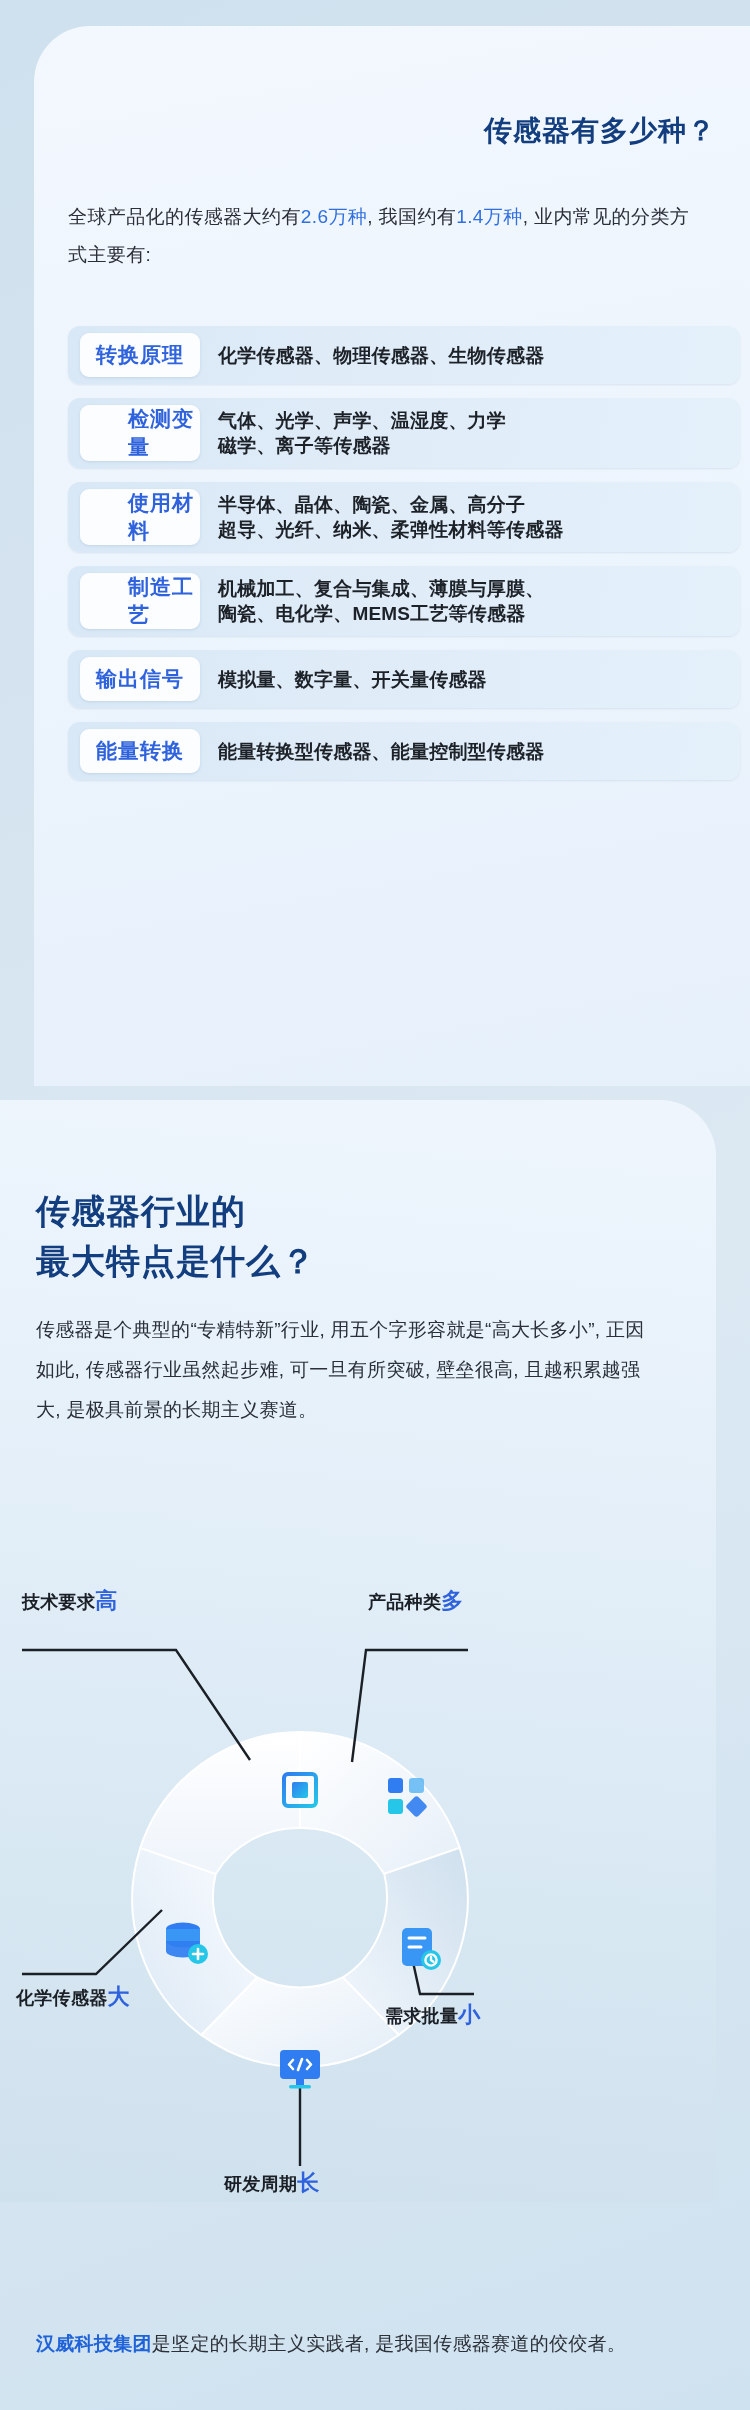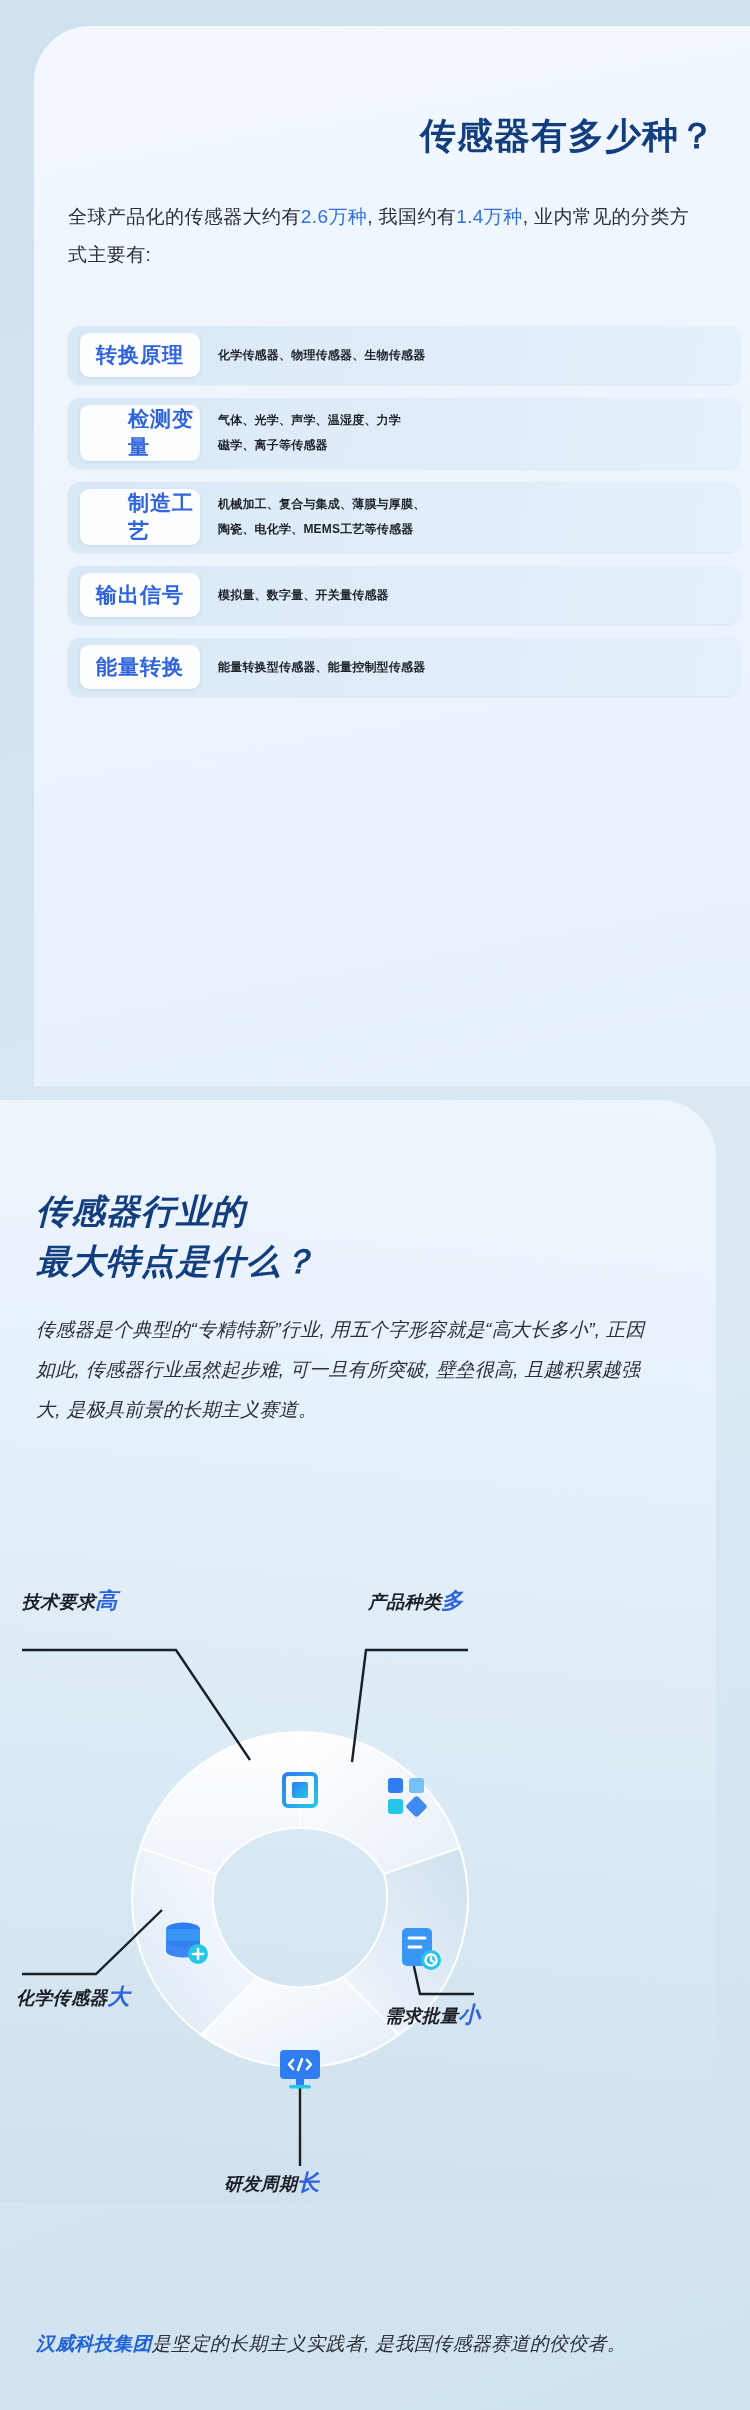--- a/index.html
+++ b/index.html
@@ -24,21 +24,21 @@
     border-radius: 56px 0 0 0;
     background: linear-gradient(170deg, #f3f8fe 0%, #eef5fd 35%, #eaf3fc 70%, #e6f0fb 100%);
   }
 
   .title-one {
     position: absolute;
     left: 0;
     top: 86px;
     width: 682px;
     text-align: right;
-    font-size: 36px;
+    font-size: 28px;
     font-weight: 700;
     letter-spacing: 1px;
     color: #123d7e;
   }
 
   .para-one {
     position: absolute;
     left: 0px;
     top: 172px;
     width: 630px;
@@ -82,38 +82,37 @@
   }
   .cat-row.tall .cat-chip { height: 56px; padding-left: 48px; }
   .cat-chip span {
     font-size: 21px;
     font-weight: 700;
     color: #2f62dd;
     letter-spacing: 1px;
   }
   .cat-desc {
     margin-left: 18px;
-    font-size: 12px;
+    font-size: 19px;
     line-height: 25px;
     color: #1d2128;
     font-weight: 600;
     letter-spacing: 0.2px;
     white-space: pre-line;
   }
 
   
   .card-two {
     position: absolute;
     left: 0px;
     top: 1100px;
     width: 716px;
     height: 1102px;
     border-radius: 0 56px 0 0;
     background: linear-gradient(185deg, #eef5fd 0%, #eaf3fb 18%, #e2eef8 42%, #d8e8f3 70%, #cfe1ed 100%);
-    font-style: italic;
   }
 
   .title-two {
     position: absolute;
     left: 36px;
     top: 86px;
     font-size: 34px;
     font-weight: 700;
     line-height: 50px;
     color: #123d7e;
@@ -193,20 +192,27 @@
     </div>
 
     <div class="cat-row tall">
       <div class="cat-chip">
         <span>检测变量</span>
       </div>
       <div class="cat-desc">气体、光学、声学、温湿度、力学
 磁学、离子等传感器</div>
     </div>
 
+    <div class="cat-row tall">
+      <div class="cat-chip">
+        <span>使用材料</span>
+      </div>
+      <div class="cat-desc">半导体、晶体、陶瓷、金属、高分子
+超导、光纤、纳米、柔弹性材料等传感器</div>
+    </div>
 
     <div class="cat-row tall">
       <div class="cat-chip">
         <span>制造工艺</span>
       </div>
       <div class="cat-desc">机械加工、复合与集成、薄膜与厚膜、
 陶瓷、电化学、MEMS工艺等传感器</div>
     </div>
 
     <div class="cat-row">

